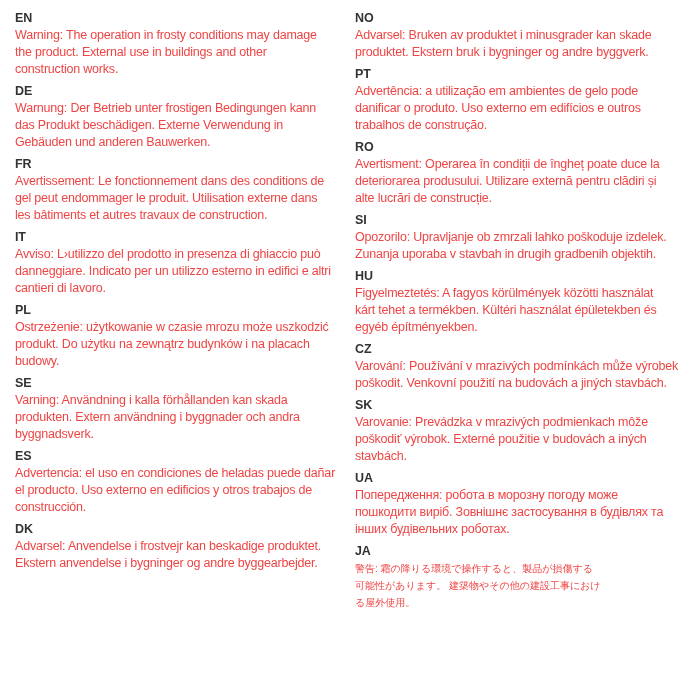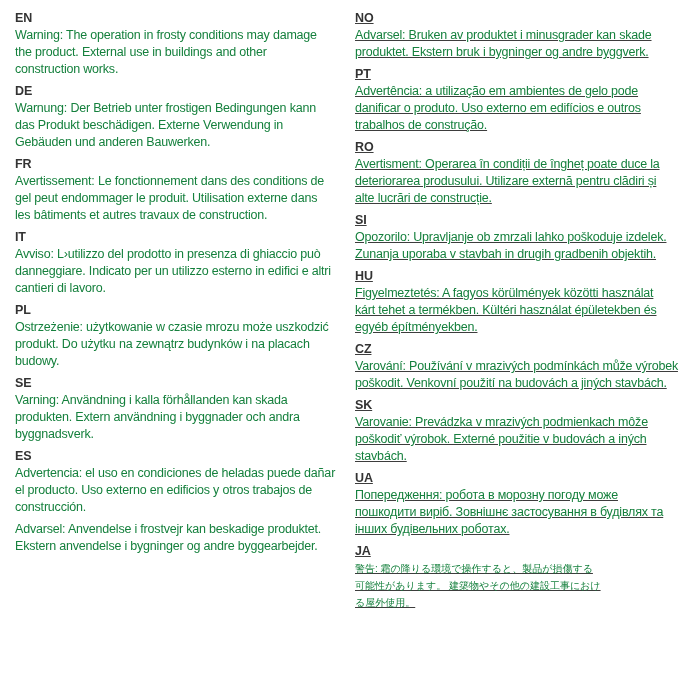--- a/index.html
+++ b/index.html
@@ -16,37 +16,37 @@
     display: flex;
     font-family: "Liberation Sans", "DejaVu Sans", sans-serif;
     color: #3d3d3d;
     overflow: hidden;
   }
   .col {
     display: flex;
     flex-direction: column;
   }
   .col-left  { width: 340px; flex: 0 0 340px; }
-  .col-right { width: 345px; flex: 0 0 345px; text-decoration: underline; }
+  .col-right { width: 345px; flex: 0 0 345px; }
   .lang-section {
     margin: 0 0 5px 0;
   }
   .lang-code {
     font-size: 12.5px;
     line-height: 17px;
     font-weight: 700;
     letter-spacing: -0.1px;
     color: #333333;
   }
   .lang-text {
     font-size: 12.5px;
     line-height: 17px;
     letter-spacing: -0.2px;
     white-space: pre-line;
-    color: #15803d;
+    color: #ef4444;
   }
   .lang-text.ja {
     font-size: 10px;
     letter-spacing: 0;
   }
 </style>
 </head>
 <body>
 
 <div class="page">
@@ -88,20 +88,21 @@
 produkten. Extern användning i byggnader och andra
 byggnadsverk.</div>
     </div>
     <div class="lang-section">
       <div class="lang-code">ES</div>
       <div class="lang-text">Advertencia: el uso en condiciones de heladas puede dañar
 el producto. Uso externo en edificios y otros trabajos de
 construcción.</div>
     </div>
     <div class="lang-section">
+      <div class="lang-code">DK</div>
       <div class="lang-text">Advarsel: Anvendelse i frostvejr kan beskadige produktet.
 Ekstern anvendelse i bygninger og andre byggearbejder.</div>
     </div>
   </div>
 
   <div class="col col-right">
     <div class="lang-section">
       <div class="lang-code">NO</div>
       <div class="lang-text">Advarsel: Bruken av produktet i minusgrader kan skade
 produktet. Ekstern bruk i bygninger og andre byggverk.</div>

